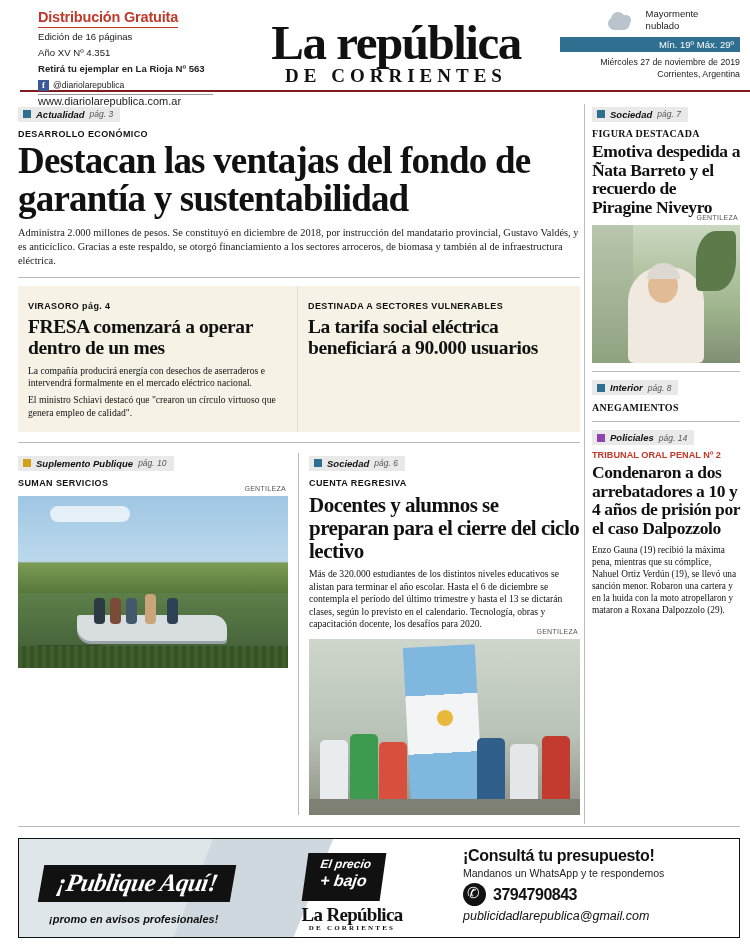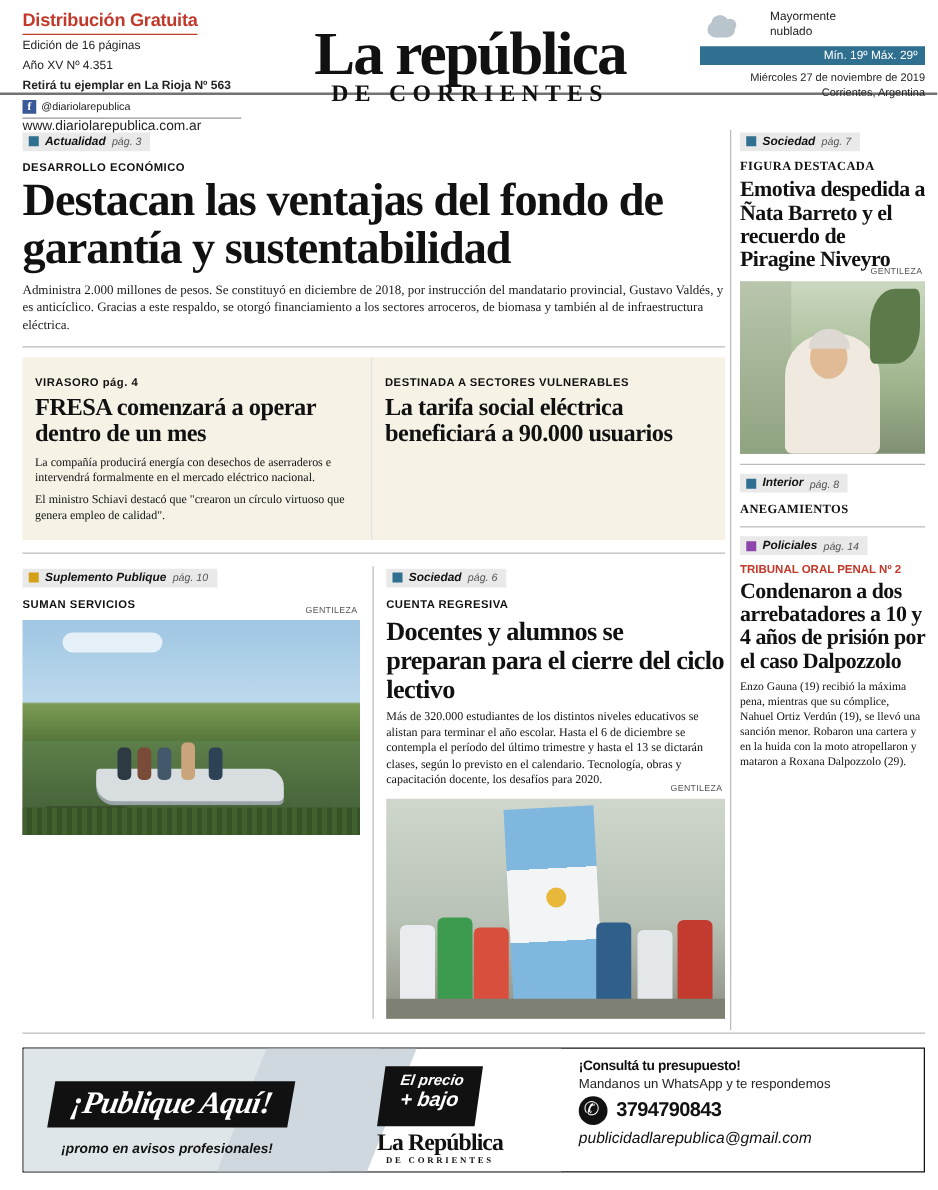--- a/index.html
+++ b/index.html
@@ -7,21 +7,21 @@
   body {
     width:750px; height:952px;
     background:#ffffff;
     font-family:"Liberation Sans", sans-serif;
     color:#111;
     overflow:hidden;
   }
   .page { position:relative; width:750px; height:952px; background:#fff; }
 
   
-  .masthead { position:relative; height:76px; border-bottom:2px solid #737373; }
+  .masthead { position:relative; height:92px; border-bottom:2px solid #7f1d1d;margin-left:20px; }
   .mh-left { position:absolute; left:18px; top:8px; width:200px; }
   .mh-left .dist {
     color:#c0392b; font-weight:bold; font-size:14.5px; letter-spacing:-0.2px;
     border-bottom:1px solid #c0392b; padding-bottom:2px; display:inline-block;
   }
   .mh-left .line { font-size:9.6px; color:#222; line-height:1.45; margin-top:2px; }
   .mh-left .line.b { font-weight:bold; }
   .mh-social { margin-top:4px; display:flex; align-items:center; gap:4px; }
   .fb-badge {
     width:11px; height:11px; background:#3b5998; color:#fff; font-size:9px;
@@ -34,21 +34,21 @@
   .mh-center .la {
     font-family:"Liberation Serif", serif; font-size:49px; font-weight:bold;
     letter-spacing:-1.5px; line-height:0.95; color:#111;
   }
   .mh-center .de {
     font-family:"Liberation Serif", serif; font-size:19px; font-weight:bold;
     letter-spacing:5px; color:#111; margin-top:-2px;
   }
 
   .mh-right { position:absolute; right:10px; top:8px; width:180px; text-align:right; }
-  .mh-weather { display:flex; justify-content:flex-start; align-items:center; gap:22px; }
+  .mh-weather { display:flex; justify-content:center; align-items:center; gap:10px; }
   .cloud-icon { width:34px; height:22px; position:relative; }
   .cloud-icon .c1 { position:absolute; width:22px;height:13px;background:#b9c4cc;border-radius:8px; left:6px; top:8px;}
   .cloud-icon .c2 { position:absolute; width:14px;height:14px;background:#b9c4cc;border-radius:50%; left:9px; top:3px;}
   .cloud-icon .c3 { position:absolute; width:10px;height:10px;background:#b9c4cc;border-radius:50%; left:19px; top:6px;}
   .mh-weather .wt { font-size:9.5px; line-height:1.25; color:#222; text-align:left;}
   .mh-temp { background:#2f6f8f; color:#fff; font-size:9.5px; padding:2px 6px; margin-top:5px; display:block; }
   .mh-date { font-size:8.8px; color:#222; margin-top:4px; line-height:1.4; }
   .col-left { position:absolute; left:18px; top:104px; width:562px; }
   .col-right { position:absolute; left:592px; top:104px; width:148px; }
   .vrule { position:absolute; left:584px; top:104px; width:1px; height:720px; background:#bbb; }
@@ -159,21 +159,21 @@
     position:absolute; left:286px; top:14px; width:78px; height:48px; background:#111; color:#fff;
     font-style:italic; font-weight:bold; font-size:12px; text-align:center; padding-top:5px; line-height:1.15;
     transform:skewX(-8deg);
   }
   .ad-left .price .big { font-size:16px; }
   .ad-left .logo-mini { position:absolute; left:278px; top:66px; text-align:center; width:110px;}
   .ad-left .logo-mini .l1 { font-family:"Liberation Serif", serif; font-weight:bold; font-size:19px; letter-spacing:-0.7px; line-height:1;}
   .ad-left .logo-mini .l2 { font-family:"Liberation Serif", serif; font-weight:bold; font-size:7px; letter-spacing:2.2px;}
 
   .ad-right { flex:1; padding:8px 10px 8px 14px; }
-  .ad-right .t1 { font-weight:bold; font-size:11px; color:#111; letter-spacing:-0.3px;}
+  .ad-right .t1 { font-weight:bold; font-size:16px; color:#111; letter-spacing:-0.3px;}
   .ad-right .t2 { font-size:10.5px; color:#222; margin-top:2px;}
   .ad-phone { display:flex; align-items:center; gap:7px; margin-top:4px;}
   .wa { width:23px; height:23px; border-radius:50%; background:#111; position:relative;}
   .wa:after { content:"✆"; position:absolute; left:4px; top:1px; color:#fff; font-size:15px;}
   .ad-phone .num { font-weight:bold; font-size:16px; letter-spacing:-0.5px;}
   .ad-right .mail { font-style:italic; font-size:12.5px; margin-top:3px; color:#111;}
 
   .bottom-rule { position:absolute; left:18px; top:826px; width:722px; height:1px; background:#bbb; }
 </style>
 </head>

